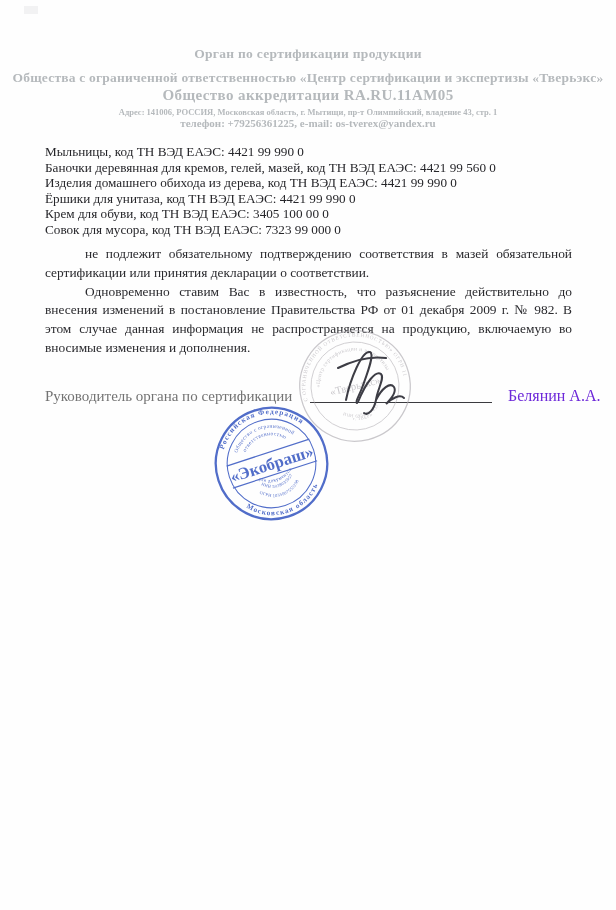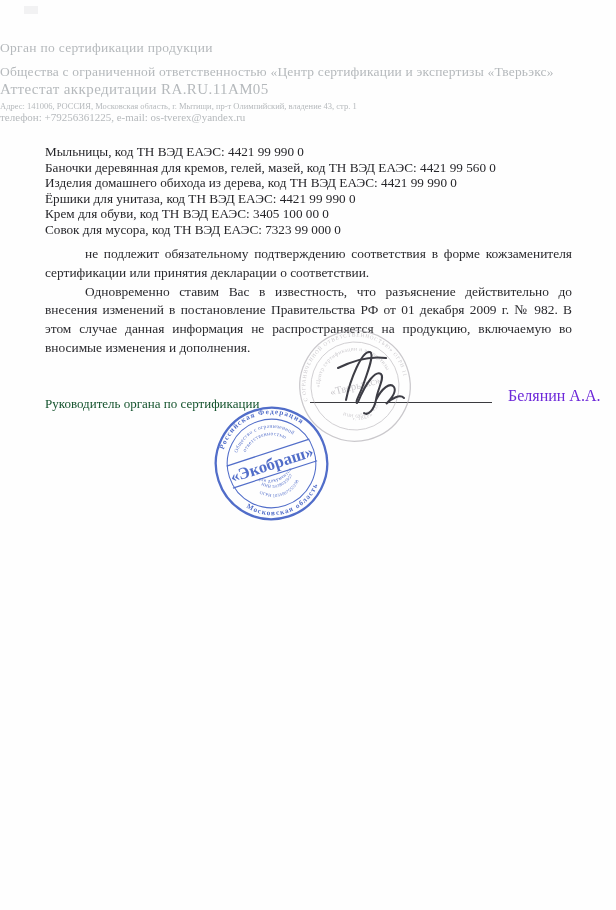--- a/index.html
+++ b/index.html
@@ -2,40 +2,40 @@
 <html><head>
 <meta charset="utf-8">
 <style>
   * { margin:0; padding:0; box-sizing:border-box; }
   html,body { background:#ffffff; }
   body { width:616px; height:910px; position:relative; overflow:hidden;
          font-family:"Liberation Serif", serif; }
   .page { position:absolute; inset:0; background:#fefefe; }
 
   
-  .letterhead { position:absolute; left:0; right:0; top:40px; text-align:left;
-                color:#b5b9bc; line-height:1.18; }
+  .letterhead { position:absolute; left:0; right:0; top:46px; text-align:center;
+                color:#b5b9bc; line-height:1.18;font-weight:bold; }
   .lh-1 { font-size:13.5px; letter-spacing:.3px; }
   .lh-2 { font-size:13.5px; letter-spacing:.2px; margin-top:8px; }
   .lh-3 { font-size:15px; letter-spacing:.4px; margin-top:1px; }
   .lh-4 { font-size:8.5px; margin-top:2px; }
   .lh-5 { font-size:11px; }
 
   
   .products { position:absolute; left:45px; top:144px; width:540px;
               font-size:13.2px; line-height:15.6px; color:#26262a; }
 
   
   .bodytext { position:absolute; left:45px; top:245px; width:527px;
               font-size:13.4px; line-height:18.8px; color:#2a2a2e;
               text-align:justify; }
   .bodytext p { text-indent:40px; }
 
   
-  .sig-role { position:absolute; left:45px; top:396px; font-size:13px; color:#14532d; }
+  .sig-role { position:absolute; left:45px; top:388px; font-size:15px; color:#737373; }
   .sig-name { position:absolute; left:508px; top:387px; font-size:16px; color:#6d28d9; }
   .sig-line { position:absolute; left:310px; top:402px; width:182px; height:0;
               border-top:1.4px solid #3b3b3f; z-index:2; }
 
   
   .stamp-gray { position:absolute; left:297px; top:328px; width:116px; height:116px;
                 transform:rotate(-14deg); opacity:.62; z-index:3; }
   .stamp-blue { position:absolute; left:212px; top:404px; width:119px; height:119px;
                 transform:rotate(-18deg); opacity:.88; z-index:4; }
   .scribble   { position:absolute; left:320px; top:342px; width:110px; height:78px;
@@ -49,36 +49,36 @@
 </head>
 <body>
 
 <div class="page">
 
   <div class="scan-artifact"></div>
 
   <div class="letterhead">
     <div class="lh-1">Орган по сертификации продукции</div>
     <div class="lh-2">Общества с ограниченной ответственностью «Центр сертификации и экспертизы «Тверьэкс»</div>
-    <div class="lh-3">Аттестат аккредитации RA.RU.11АМ05</div>
+    <div class="lh-3">Общество аккредитации RA.RU.11АМ05</div>
     <div class="lh-4">Адрес: 141006, РОССИЯ, Московская область, г. Мытищи, пр-т Олимпийский, владение 43, стр. 1</div>
     <div class="lh-5">телефон: +79256361225, e-mail: os-tverex@yandex.ru</div>
   </div>
 
   <div class="products">
     <div>Мыльницы, код ТН ВЭД ЕАЭС: 4421 99 990 0</div>
     <div>Баночки деревянная для кремов, гелей, мазей, код ТН ВЭД ЕАЭС: 4421 99 560 0</div>
     <div>Изделия домашнего обихода из дерева, код ТН ВЭД ЕАЭС: 4421 99 990 0</div>
     <div>Ёршики для унитаза, код ТН ВЭД ЕАЭС: 4421 99 990 0</div>
     <div>Крем для обуви, код ТН ВЭД ЕАЭС: 3405 100 00 0</div>
     <div>Совок для мусора, код ТН ВЭД ЕАЭС: 7323 99 000 0</div>
   </div>
 
   <div class="bodytext">
-    <p>не подлежит обязательному подтверждению соответствия в форме кожзаменителя сертификации или принятия декларации о соответствии.</p>
+    <p>не подлежит обязательному подтверждению соответствия в мазей обязательной сертификации или принятия декларации о соответствии.</p>
     <p>Одновременно ставим Вас в известность, что разъяснение действительно до внесения изменений в постановление Правительства РФ от 01 декабря 2009 г. № 982. В этом случае данная информация не распространяется на продукцию, включаемую во вносимые изменения и дополнения.</p>
   </div>
 
   <div class="sig-role">Руководитель органа по сертификации</div>
   <div class="sig-line"></div>
   <div class="sig-name">Белянин А.А.</div>
 
   <svg class="stamp-gray" viewBox="0 0 145 145" xmlns="http://www.w3.org/2000/svg">
     <defs>
       <path id="g-outer" d="M 18.8 103.5 A 62 62 0 1 1 126.2 103.5"></path>

